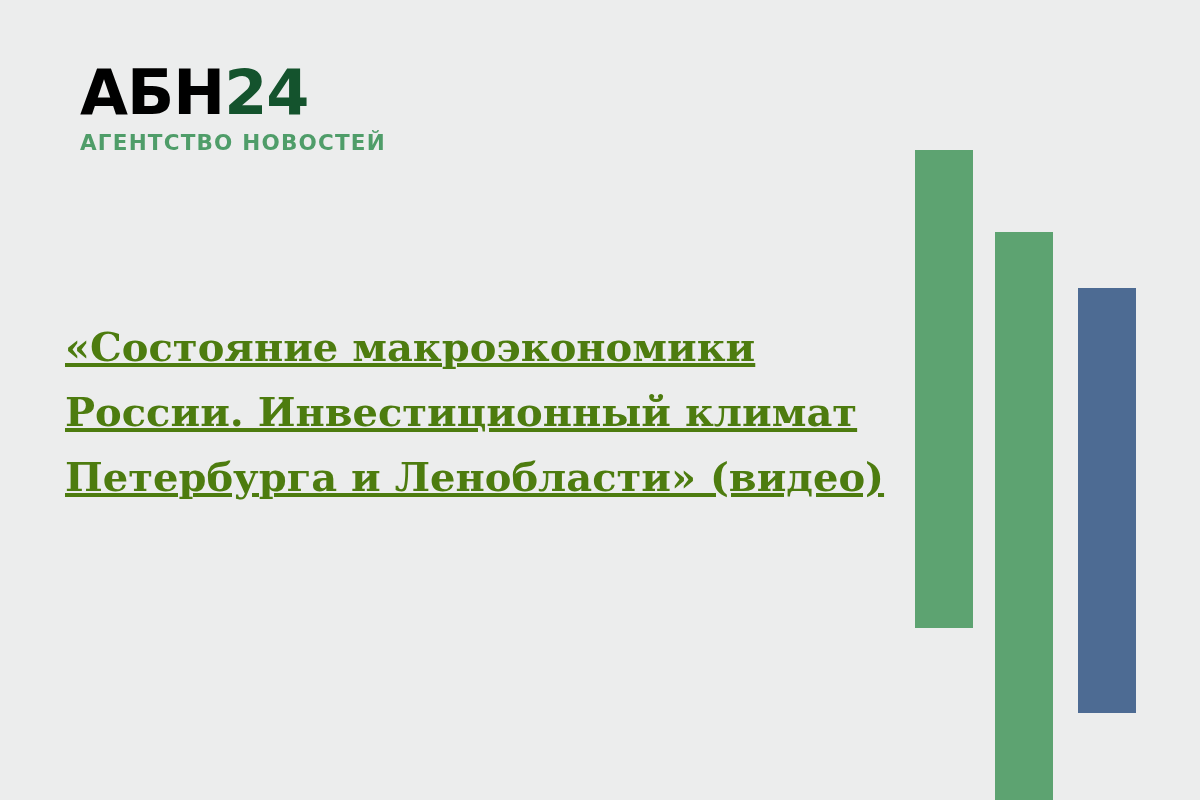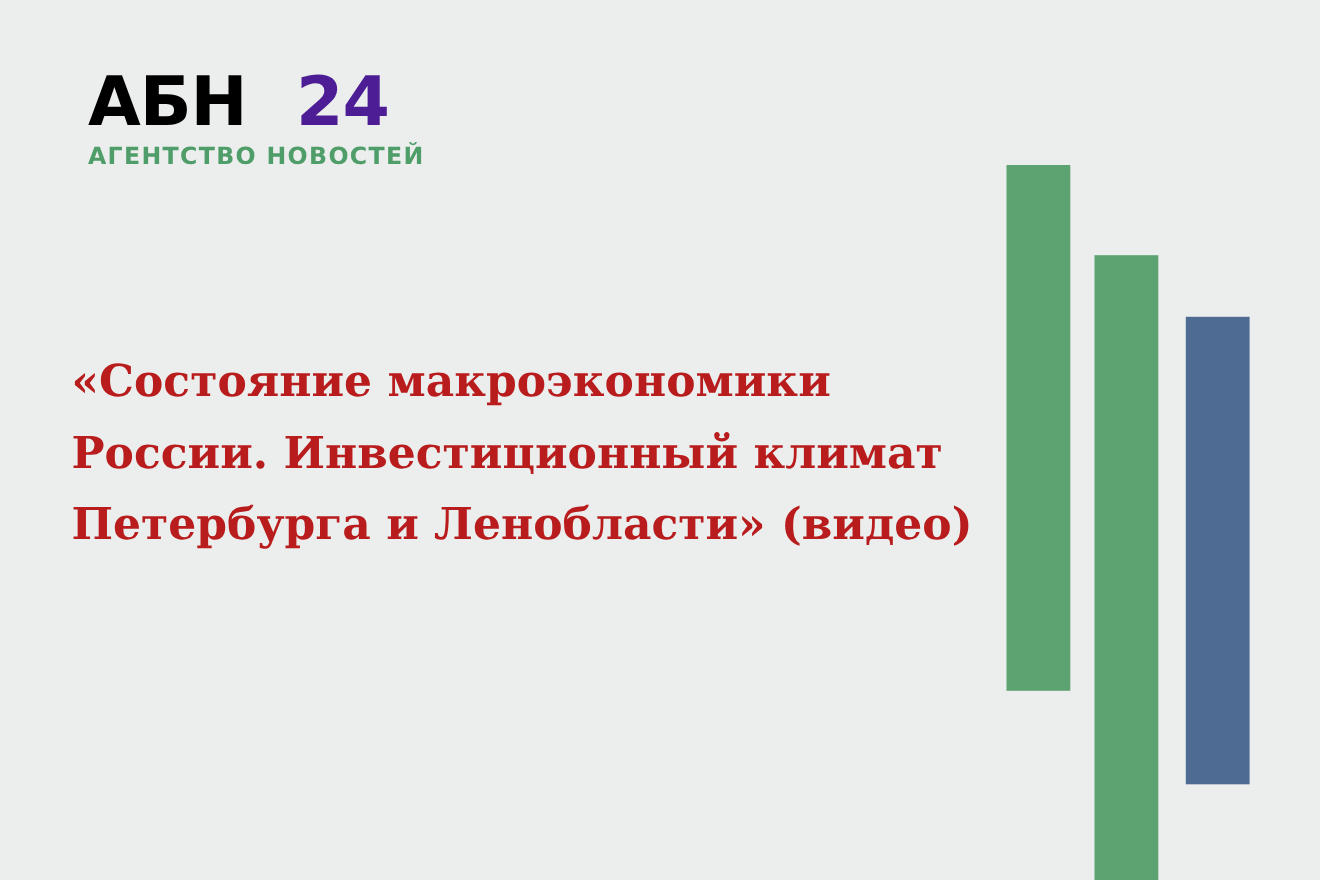--- a/index.html
+++ b/index.html
@@ -75,26 +75,26 @@
     position: absolute;
   }
 </style>
 </head>
 <body>
 
 <div class="canvas" style="background: rgb(236, 237, 237);">
 
   <div class="logo">
     <div class="logo-main">
-      <span class="logo-abn" style="color: #000000;">АБН</span><span class="logo-24" style="color: #4c1d95; margin-left: 45px;">24</span>
+      <span class="logo-abn" style="color: #000000;">АБН</span><span class="logo-24" style="color: #14532d;">24</span>
     </div>
     <div class="logo-sub" style="color: rgb(79, 157, 105);">АГЕНТСТВО НОВОСТЕЙ</div>
   </div>
 
-  <div class="headline" style="color: #b91c1c;">«Состояние макроэкономики России. Инвестиционный климат Петербурга и Ленобласти» (видео)</div>
+  <div class="headline" style="color: #4d7c0f; text-decoration: underline;">«Состояние макроэкономики России. Инвестиционный климат Петербурга и Ленобласти» (видео)</div>
 
   <div class="bars">
     <div class="bar" style="left:915px;top:150px;width:58px;height:478px;background:#5da371;"></div>
     <div class="bar" style="left:995px;top:232px;width:58px;height:568px;background:#5da371;"></div>
     <div class="bar" style="left:1078px;top:288px;width:58px;height:425px;background:#4d6b93;"></div>
   </div>
 
 </div>
 
 </body></html>

